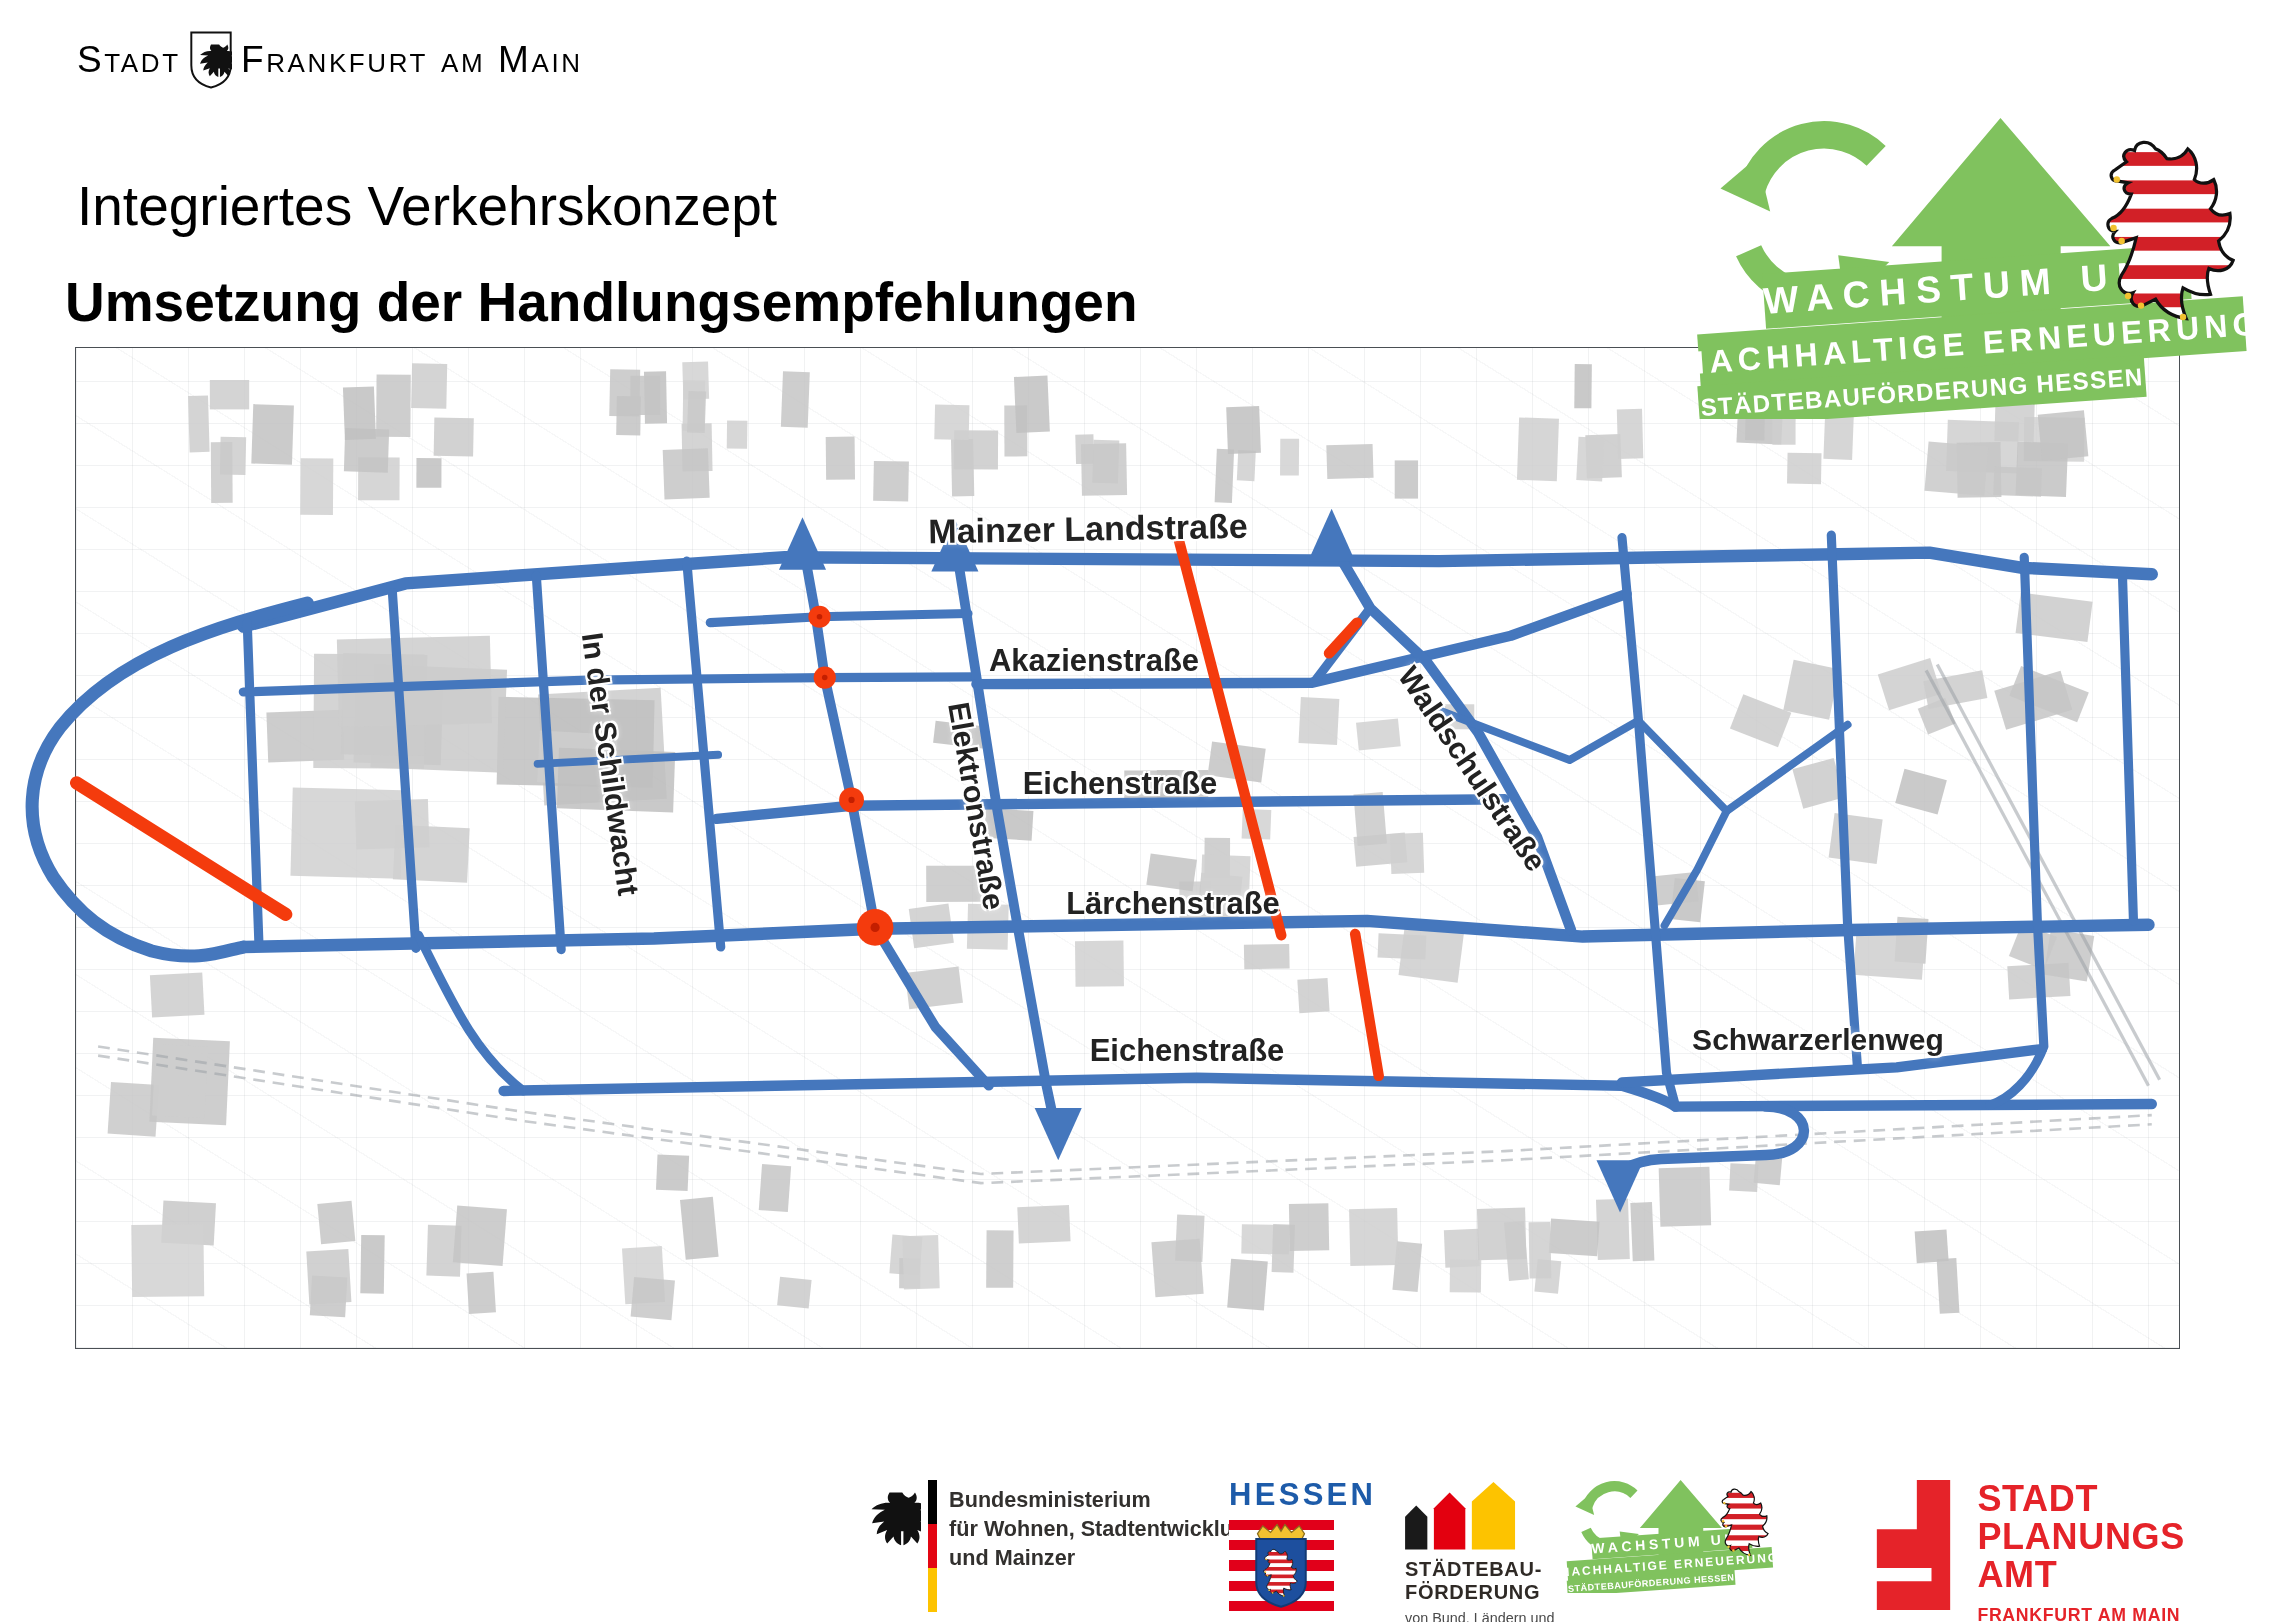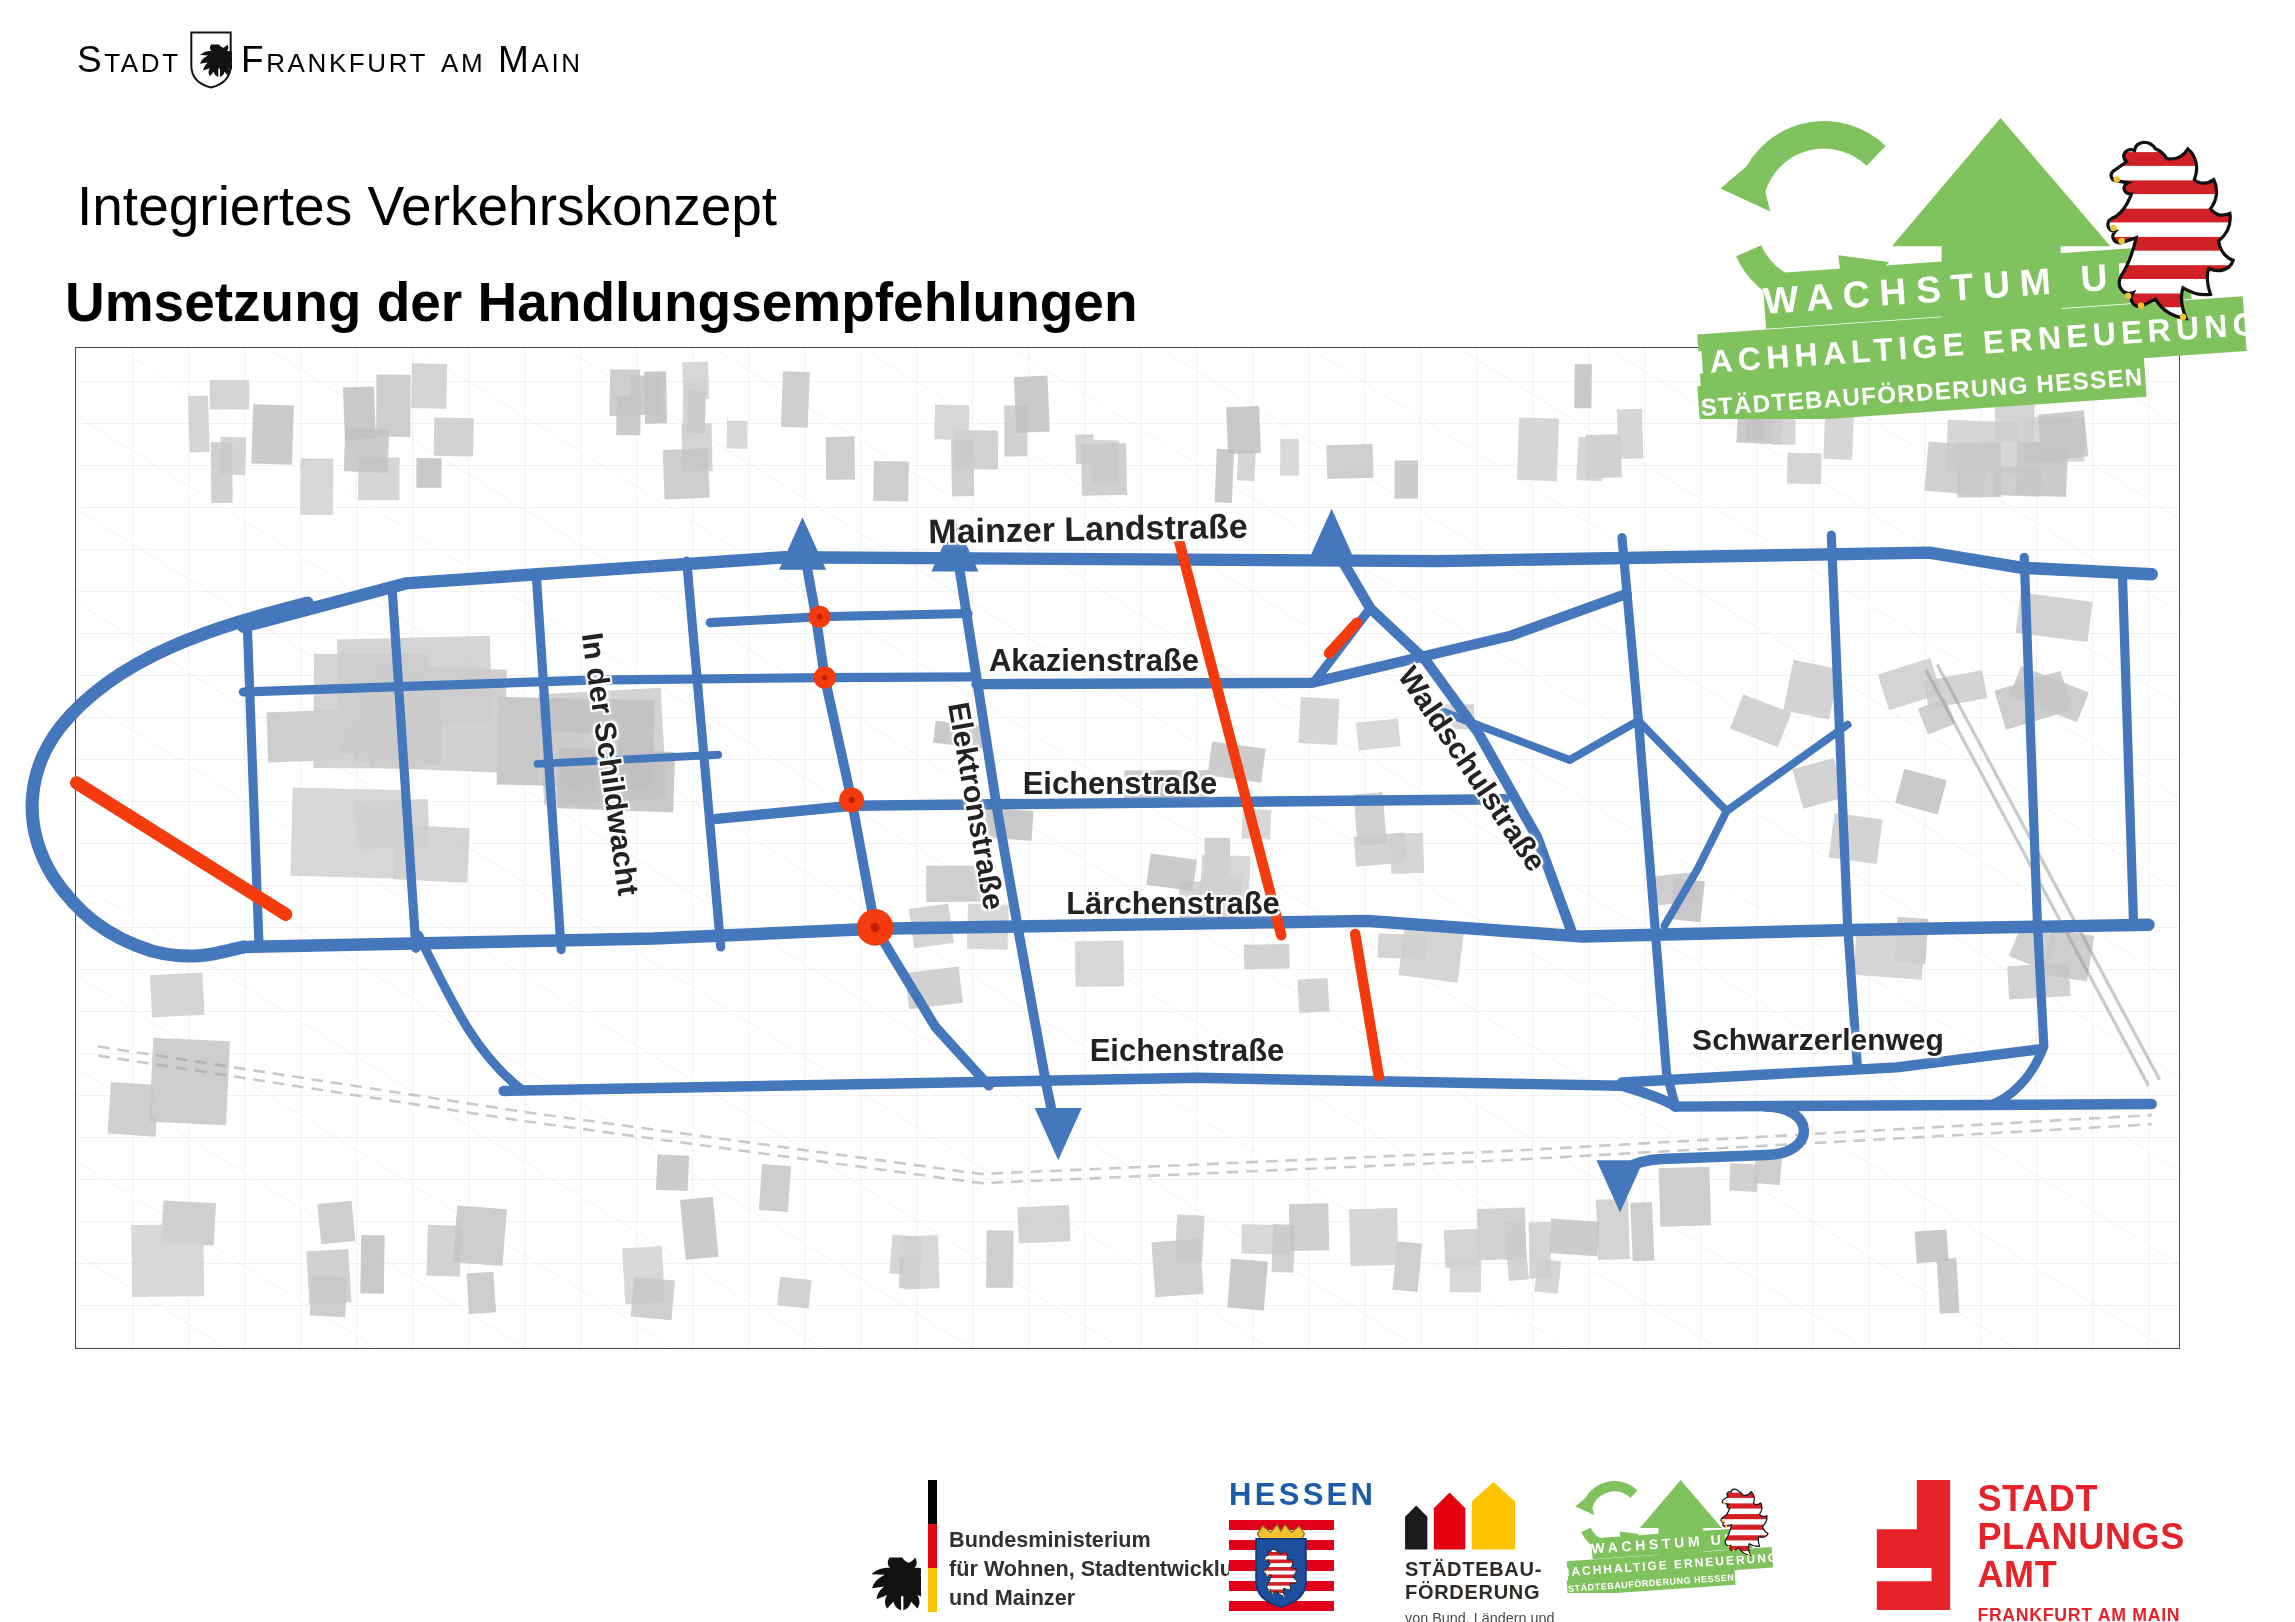--- a/index.html
+++ b/index.html
@@ -26,21 +26,21 @@
   .street-label{position:absolute;font-weight:700;color:#222;white-space:nowrap;
     text-shadow:-2px -2px 0 #fff,2px -2px 0 #fff,-2px 2px 0 #fff,2px 2px 0 #fff,0 0 7.9px #fff;}
 
   
   .growth-big{position:absolute;left:1693px;top:110px;width:577px;height:309px;}
   .growth-small{position:absolute;left:1565px;top:1477px;width:217px;height:116px;}
   svg text{font-family:"Liberation Sans", sans-serif;}
 
   
   .logo-block{position:absolute;}
-  .bund{left:858px;top:1480px;display:flex;align-items:flex-end;}
+  .bund{left:858px;top:1480px;display:flex;align-items:flex-start;}
   .bund-eagle{width:63px;height:63px;margin-top:3.9px;}
   .bund-stripe{width:9.8px;height:132px;margin-left:6.5px;display:flex;flex-direction:column;}
   .bund-stripe span{flex:1;}
   .bund-text{margin-left:11.8px;font-size:21.6px;line-height:29px;font-weight:600;color:#32302e;padding-top:5.2px;}
   .hessen{left:1229px;top:1477px;}
   .hessen-word{font-size:31px;font-weight:700;color:#1d5ba9;letter-spacing:3.3px;}
   .hessen-flag{position:relative;width:105px;height:92px;margin-top:6.5px;}
   .hessen-flag .stripes{position:absolute;inset:0;display:flex;flex-direction:column;}
   .hessen-flag .stripes i{flex:1;}
   .hessen-coat{position:absolute;left:22px;top:2.6px;width:60px;height:86px;}

